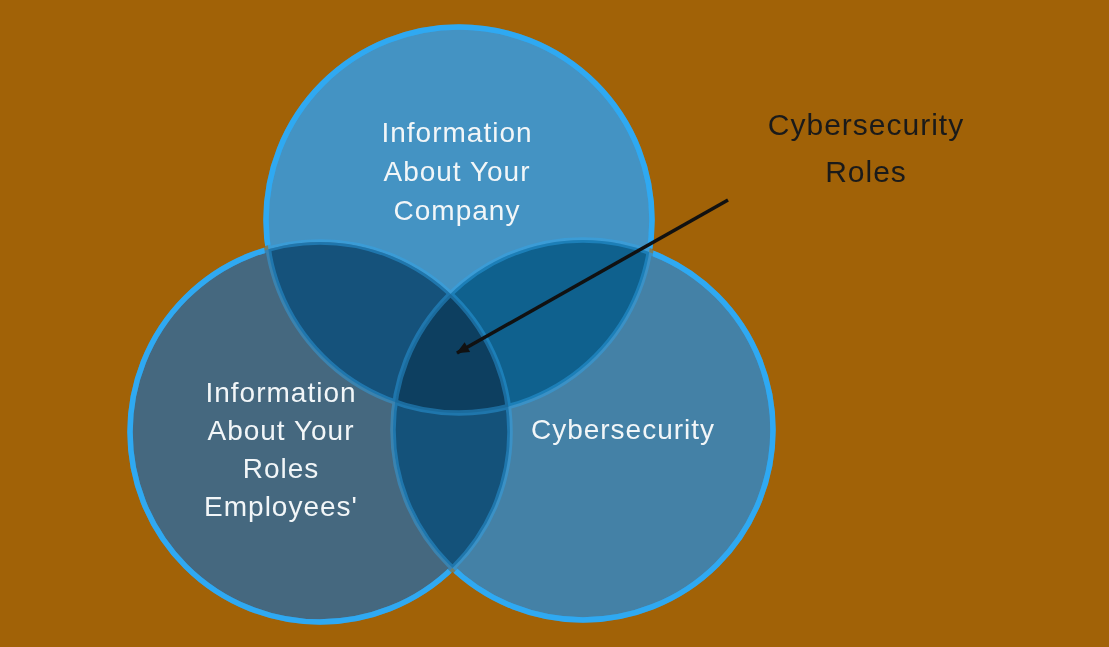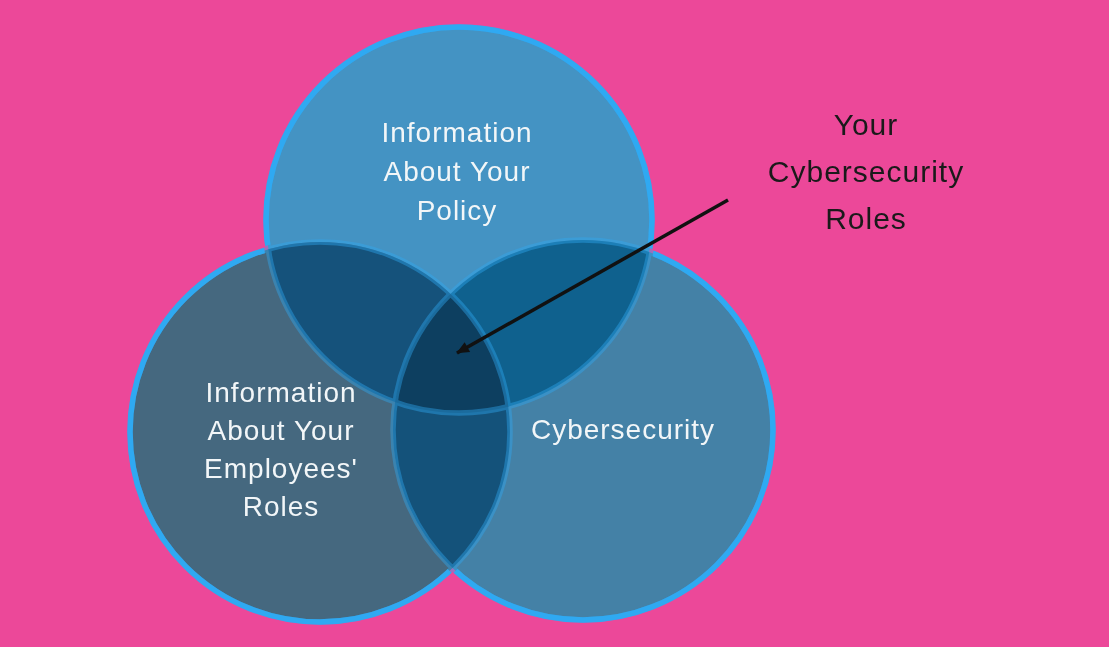--- a/index.html
+++ b/index.html
@@ -1,20 +1,20 @@
 <!DOCTYPE html>
 <html><head>
 <meta charset="utf-8">
 <style>
   html, body { margin: 0; padding: 0; background: #ffffff; }
   .stage {
     position: relative;
     width: 1109px;
     height: 647px;
-    background: #ec4899;
+    background: #a16207;
     overflow: hidden;
     font-family: "Liberation Sans", sans-serif;
   }
   .stage svg { position: absolute; left: 0; top: 0; }
   .vlabel {
     position: absolute;
     transform: translateX(-50%);
     text-align: center;
     color: #F2F6F8;
     font-size: 28px;
@@ -103,33 +103,32 @@
       <circle cx="320" cy="432" r="190" mask="url(#mL)" stroke="#2FA9F2"></circle>
       <circle cx="583" cy="430" r="190" mask="url(#mR)" stroke="#2FA9F2"></circle>
     </g>
 
     <line x1="728" y1="200" x2="457" y2="353" stroke-width="3.5" marker-end="url(#arrowhead)" stroke="#111111"></line>
   </svg>
 
   <div class="vlabel top-label">
     <div>Information</div>
     <div>About Your</div>
-    <div>Policy</div>
+    <div>Company</div>
   </div>
 
   <div class="vlabel left-label">
     <div>Information</div>
     <div>About Your</div>
+    <div>Roles</div>
     <div>Employees'</div>
-    <div>Roles</div>
   </div>
 
   <div class="vlabel right-label">
     <div>Cybersecurity</div>
   </div>
 
   <div class="annotation">
-    <div>Your</div>
     <div>Cybersecurity</div>
     <div>Roles</div>
   </div>
 
 </div>
 
 </body></html>

